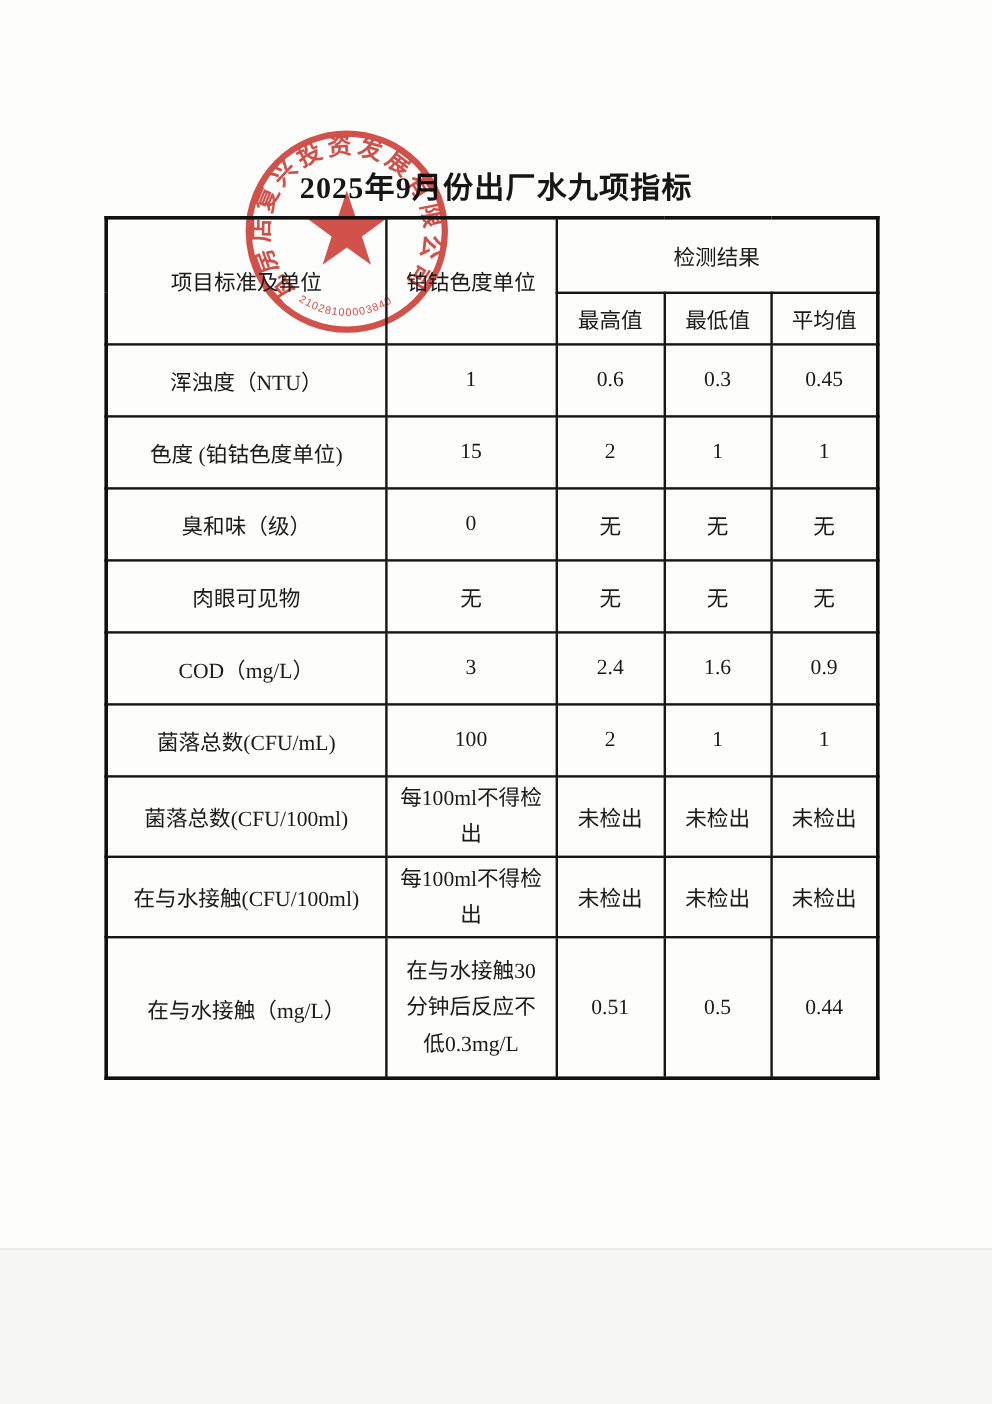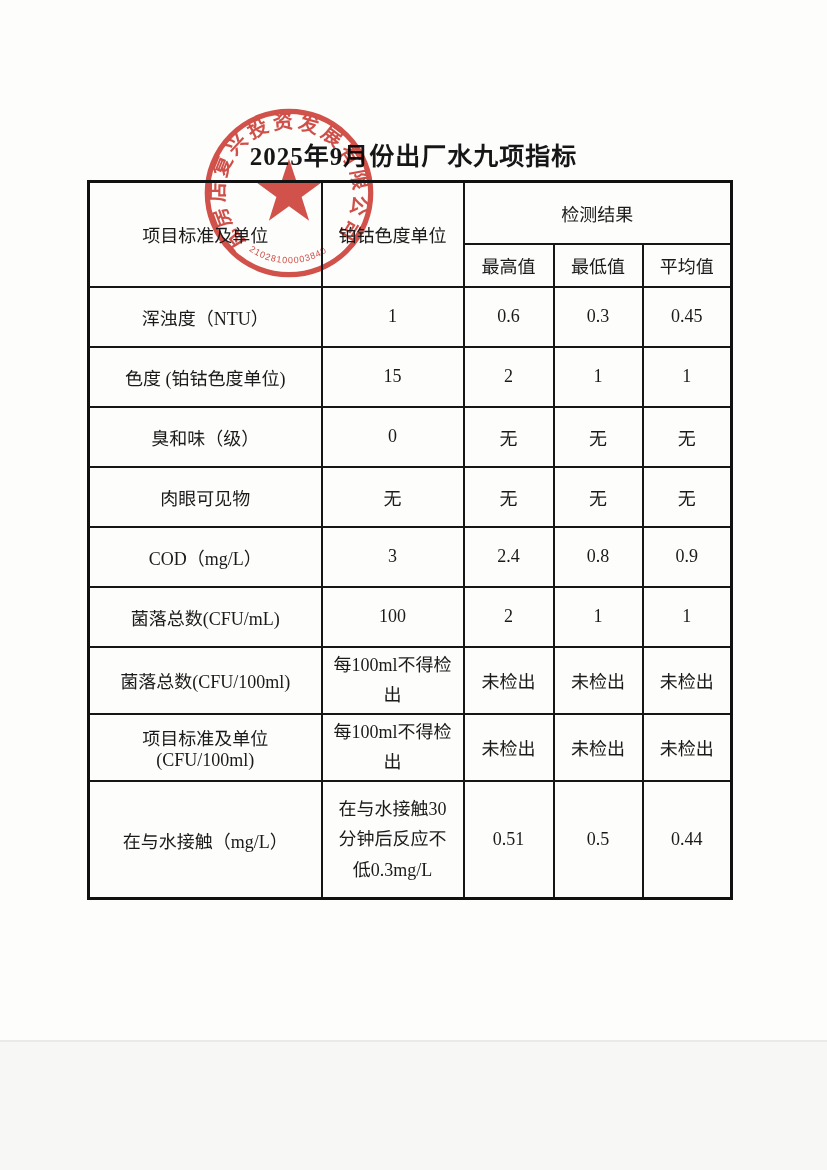--- a/index.html
+++ b/index.html
@@ -129,39 +129,39 @@
         <td class="c-item">肉眼可见物</td>
         <td>无</td>
         <td>无</td>
         <td>无</td>
         <td>无</td>
       </tr>
       <tr class="row">
         <td class="c-item">COD（mg/L）</td>
         <td>3</td>
         <td>2.4</td>
-        <td>0.8</td>
+        <td>1.6</td>
         <td>0.9</td>
       </tr>
       <tr class="row">
         <td class="c-item">菌落总数(CFU/mL)</td>
         <td>100</td>
         <td>2</td>
         <td>1</td>
         <td>1</td>
       </tr>
       <tr class="row">
         <td class="c-item">菌落总数(CFU/100ml)</td>
         <td class="std-left">每100ml不得检出</td>
         <td>未检出</td>
         <td>未检出</td>
         <td>未检出</td>
       </tr>
       <tr class="row">
-        <td class="c-item">项目标准及单位(CFU/100ml)</td>
+        <td class="c-item">在与水接触(CFU/100ml)</td>
         <td class="std-left">每100ml不得检出</td>
         <td>未检出</td>
         <td>未检出</td>
         <td>未检出</td>
       </tr>
       <tr class="row-tall">
         <td class="c-item">在与水接触（mg/L）</td>
         <td class="std-left">在与水接触30分钟后反应不低0.3mg/L</td>
         <td>0.51</td>
         <td>0.5</td>

